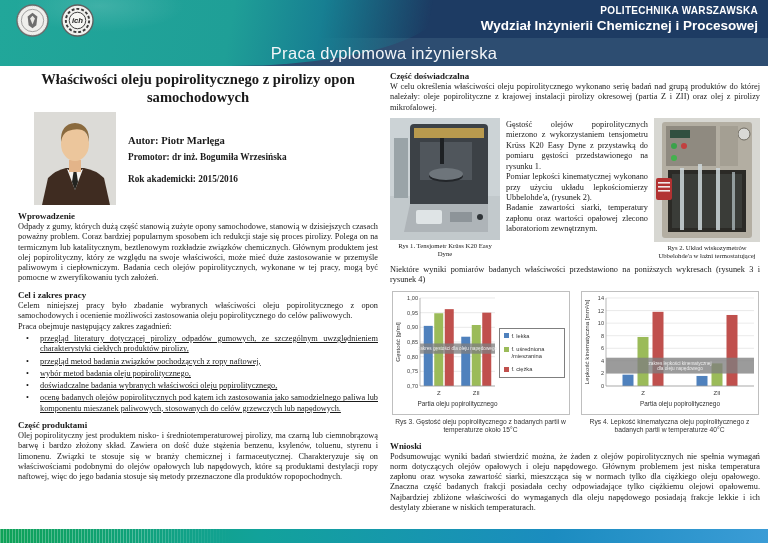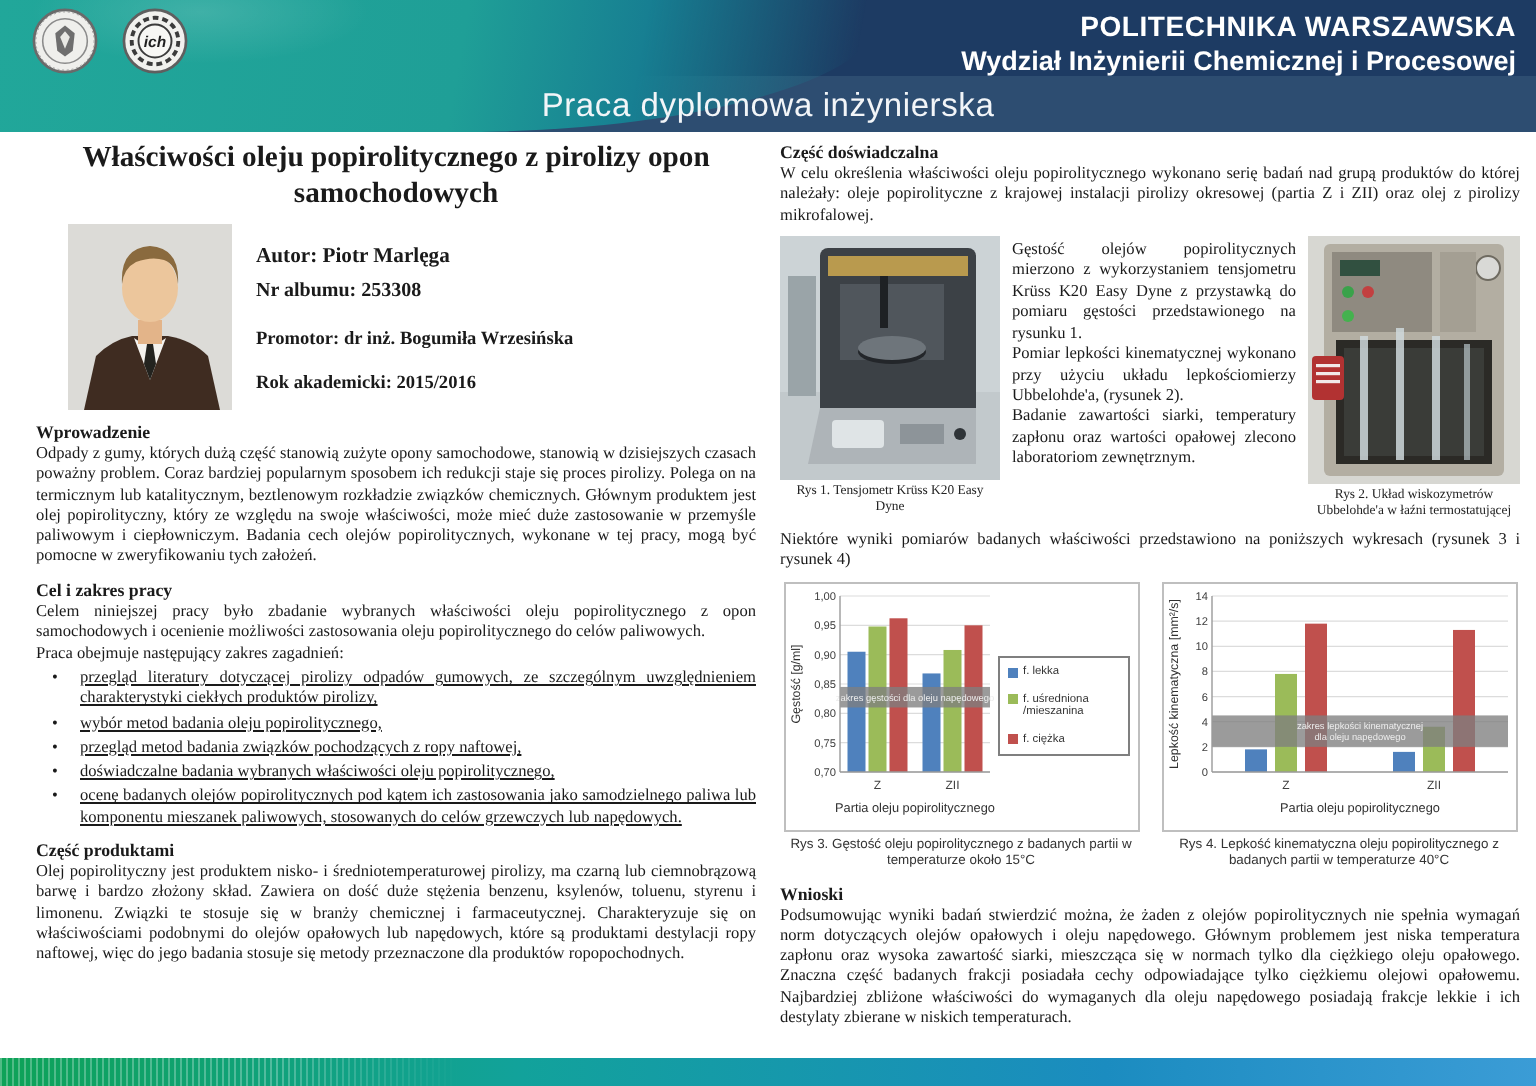--- a/index.html
+++ b/index.html
@@ -8,21 +8,21 @@
 
   
   .header{position:absolute;top:0;left:0;width:768px;height:66px;background:#1d3b63;overflow:hidden;}
   .titlebar{position:absolute;left:0;bottom:0;width:768px;height:28px;background:#2d4d71;}
   .teal-swoosh{position:absolute;top:0;left:0;width:440px;height:66px;
     background:
       radial-gradient(ellipse 130px 40px at 100px 6px, rgba(255,255,255,.14), rgba(255,255,255,0) 65%),
       linear-gradient(100deg,#21a79a 0%,#1f9f97 52%,#177f92 72%,rgba(23,92,130,0) 96%);
     border-bottom-right-radius:210px 58px;}
   .org-lines{position:absolute;top:5px;right:10px;text-align:right;color:#ffffff;font-family:"Liberation Sans",sans-serif;line-height:1.25;}
-  .org-name{font-size:14px;font-weight:bold;letter-spacing:.3px;}
+  .org-name{font-size:10px;font-weight:bold;letter-spacing:.3px;}
   .org-faculty{font-size:13.5px;font-weight:bold;text-align:right;}
   .banner-title{position:absolute;left:0;bottom:3px;width:768px;text-align:center;color:#f2f5f8;
     font-family:"Liberation Sans",sans-serif;font-size:16.5px;letter-spacing:.3px;}
   .seals{position:absolute;top:4px;left:16px;display:flex;gap:12px;align-items:center;}
   .seal{width:33px;height:33px;}
 
   
   .footer{position:absolute;left:0;bottom:0;width:768px;height:14px;
     background:linear-gradient(90deg,#0ea257 0%,#12a29b 34%,#1b8cc0 72%,#3b9cd6 100%);}
   .footer::before{content:"";position:absolute;left:0;top:0;width:230px;height:100%;opacity:.3;
@@ -111,36 +111,35 @@
           <rect width="82" height="93" fill="url(#bgph)" opacity="0"></rect>
           <path d="M8 93 L14 66 Q22 58 32 56 L50 56 Q62 58 70 66 L76 93 Z" fill="#3f2c21"></path>
           <path d="M33 57 L41 78 L49 57 Q45 60 41 60 Q37 60 33 57 Z" fill="#f4f2ee"></path>
           <path d="M39.5 60 L42.5 60 L44 70 L41 78 L38 70 Z" fill="#23231f"></path>
           <rect x="35" y="48" width="12" height="12" fill="#e3b489"></rect>
           <ellipse cx="41" cy="32" rx="14" ry="17" fill="#ecc69c"></ellipse>
           <path d="M27 30 Q26 12 41 11 Q56 12 55 30 Q54 20 48 18 Q42 16 34 19 Q28 22 27 30 Z" fill="#8a6a3e"></path>
         </svg>
         <div class="author-meta">
           <div class="author-name">Autor: Piotr Marlęga</div>
-          <div class="album-no">Nr albumu: 253308</div>
           <div class="promoter">Promotor: dr inż. Bogumiła Wrzesińska</div>
           <div class="acad-year">Rok akademicki: 2015/2016</div>
         </div>
       </div>
 
       <div class="sec-h">Wprowadzenie</div>
       <p class="body-t">Odpady z gumy, których dużą część stanowią zużyte opony samochodowe, stanowią w dzisiejszych czasach poważny problem. Coraz bardziej popularnym sposobem ich redukcji staje się proces pirolizy. Polega on na termicznym lub katalitycznym, beztlenowym rozkładzie związków chemicznych. Głównym produktem jest olej popirolityczny, który ze względu na swoje właściwości, może mieć duże zastosowanie w przemyśle paliwowym i ciepłowniczym. Badania cech olejów popirolitycznych, wykonane w tej pracy, mogą być pomocne w zweryfikowaniu tych założeń.</p>
 
       <div class="sec-h">Cel i zakres pracy</div>
       <p class="body-t">Celem niniejszej pracy było zbadanie wybranych właściwości oleju popirolitycznego z opon samochodowych i ocenienie możliwości zastosowania oleju popirolitycznego do celów paliwowych.</p>
       <p class="list-intro">Praca obejmuje następujący zakres zagadnień:</p>
       <ul class="goals">
         <li>przegląd literatury dotyczącej pirolizy odpadów gumowych, ze szczególnym uwzględnieniem charakterystyki ciekłych produktów pirolizy,</li>
+        <li>przegląd metod badania związków pochodzących z ropy naftowej,</li>
         <li>wybór metod badania oleju popirolitycznego,</li>
-        <li>przegląd metod badania związków pochodzących z ropy naftowej,</li>
         <li>doświadczalne badania wybranych właściwości oleju popirolitycznego,</li>
         <li>ocenę badanych olejów popirolitycznych pod kątem ich zastosowania jako samodzielnego paliwa lub komponentu mieszanek paliwowych, stosowanych do celów grzewczych lub napędowych.</li>
       </ul>
 
       <div class="sec-h">Część produktami</div>
       <p class="body-t">Olej popirolityczny jest produktem nisko- i średniotemperaturowej pirolizy, ma czarną lub ciemnobrązową barwę i bardzo złożony skład. Zawiera on dość duże stężenia benzenu, ksylenów, toluenu, styrenu i limonenu. Związki te stosuje się w branży chemicznej i farmaceutycznej. Charakteryzuje się on właściwościami podobnymi do olejów opałowych lub napędowych, które są produktami destylacji ropy naftowej, więc do jego badania stosuje się metody przeznaczone dla produktów ropopochodnych.</p>
     </div>
 
     <div class="col-right">
       <div class="sec-h" style="margin-top:0;">Część doświadczalna</div>

